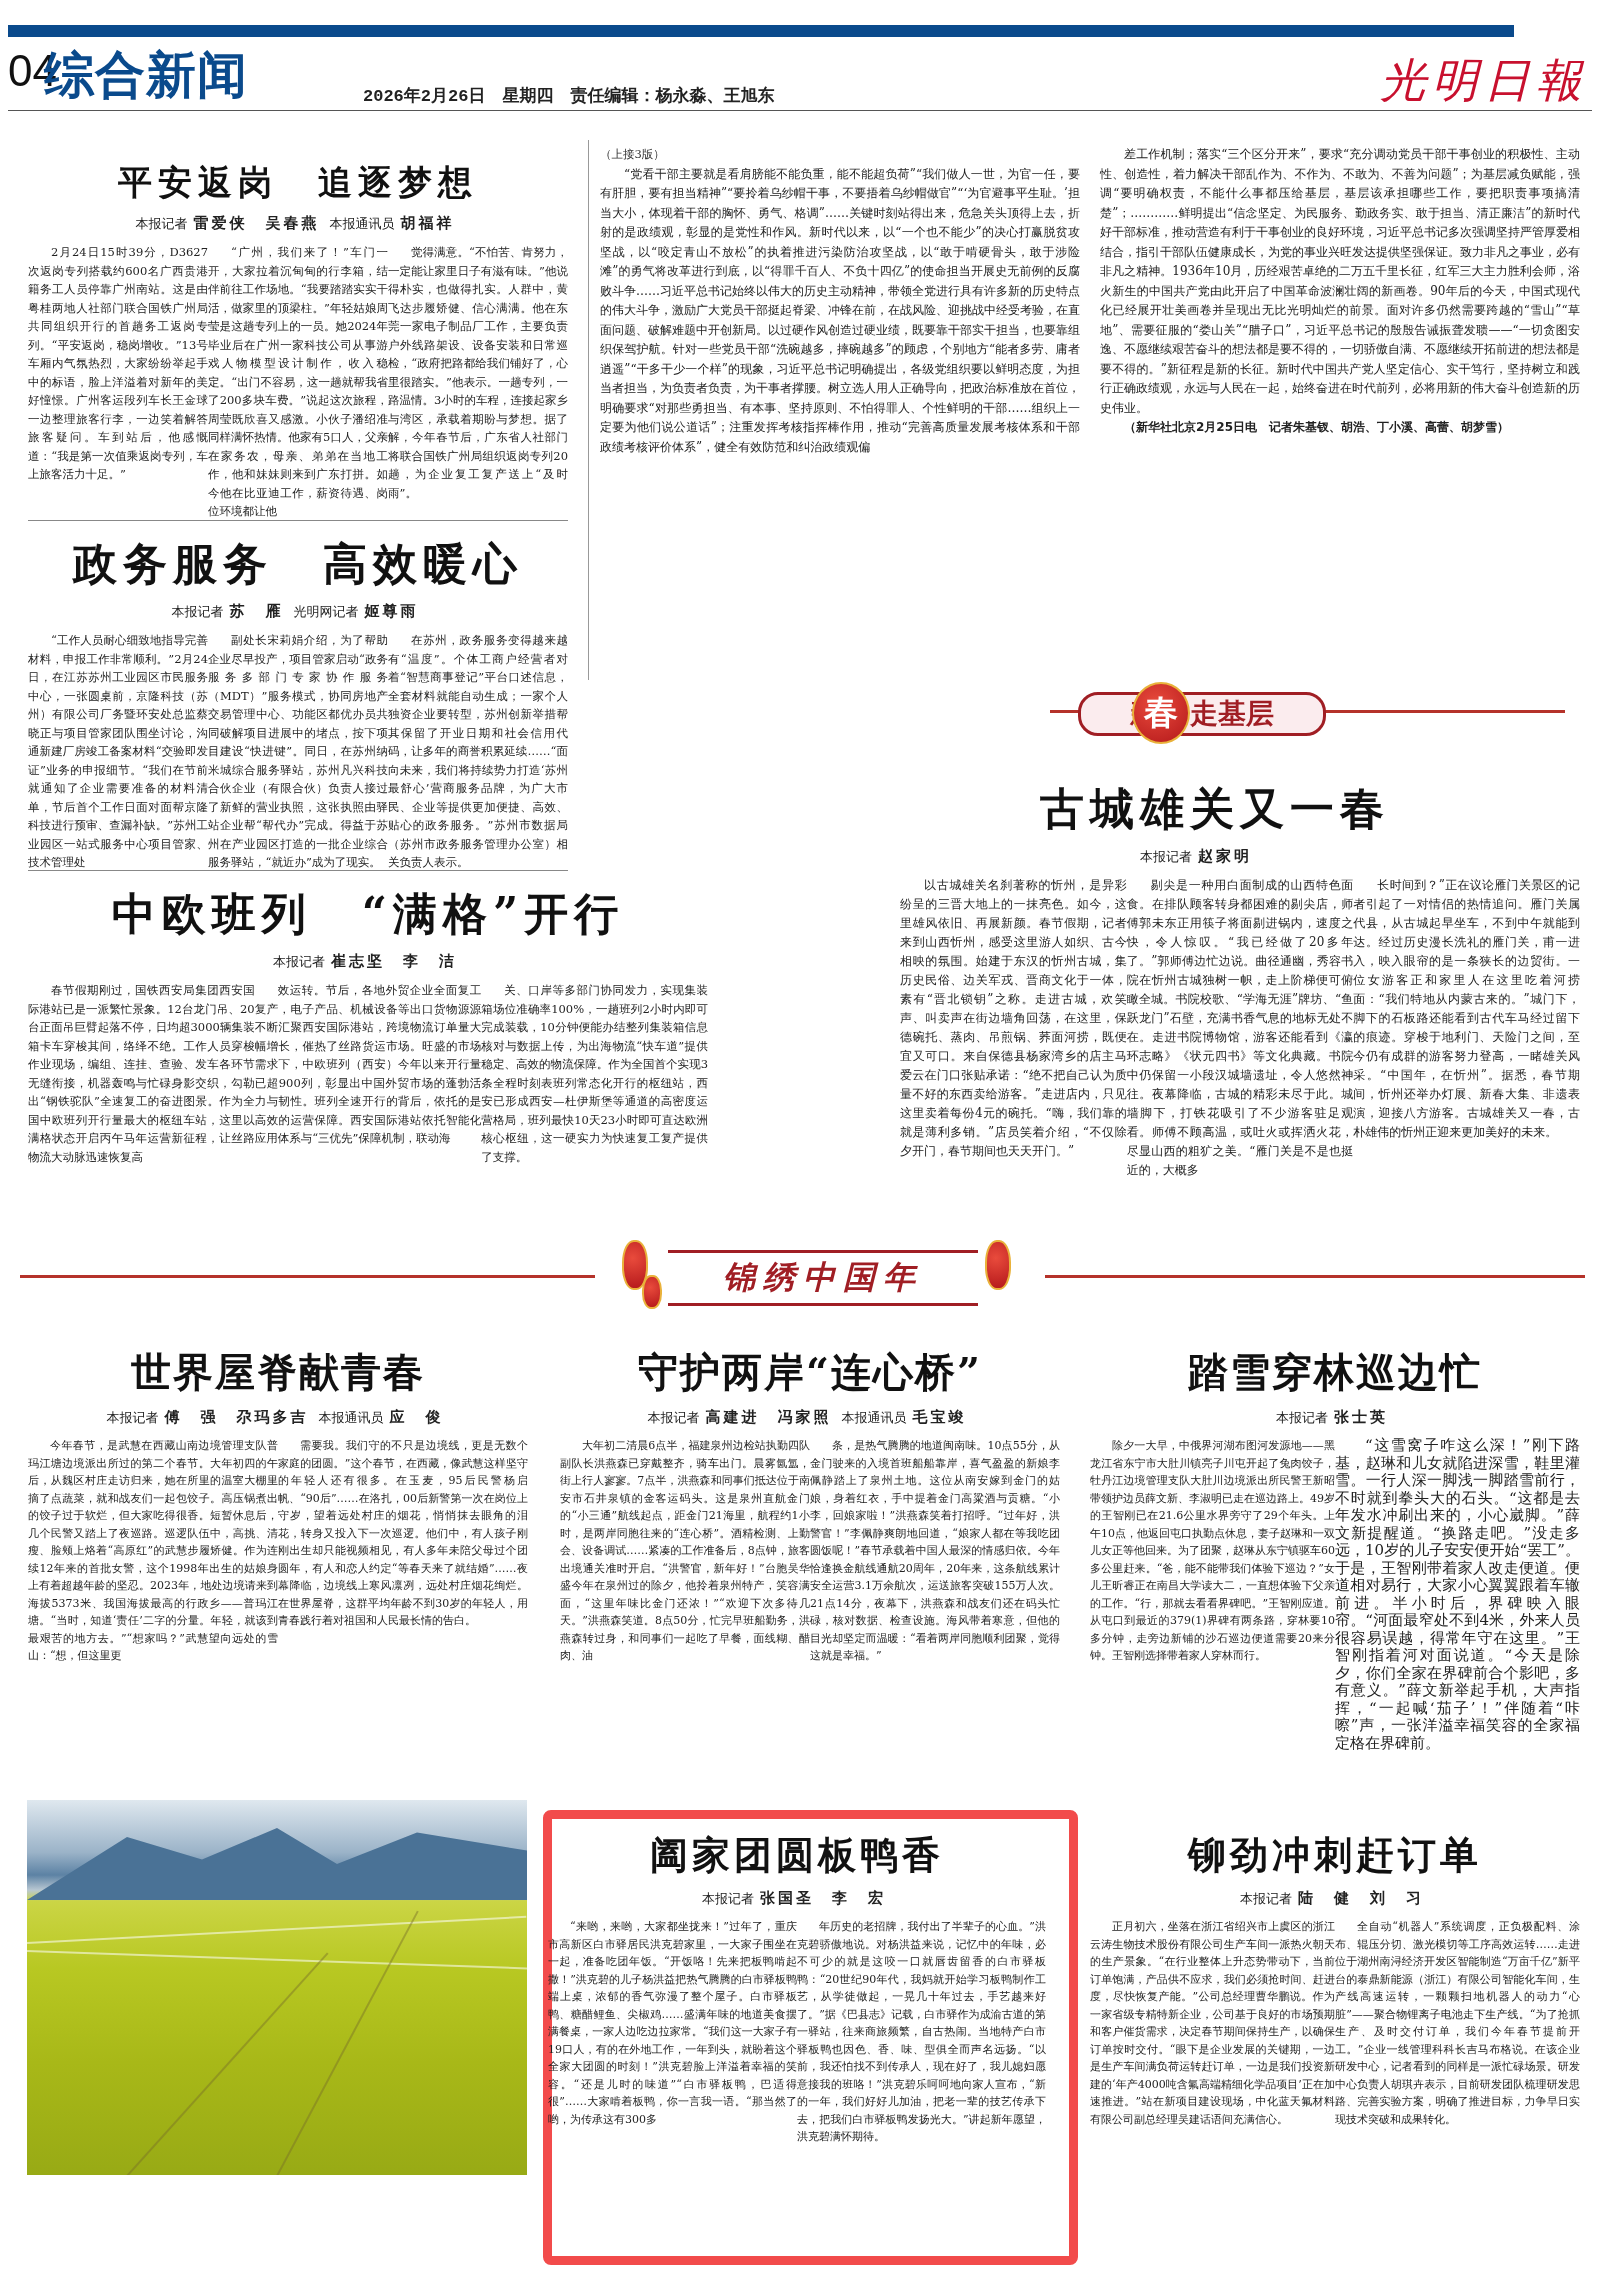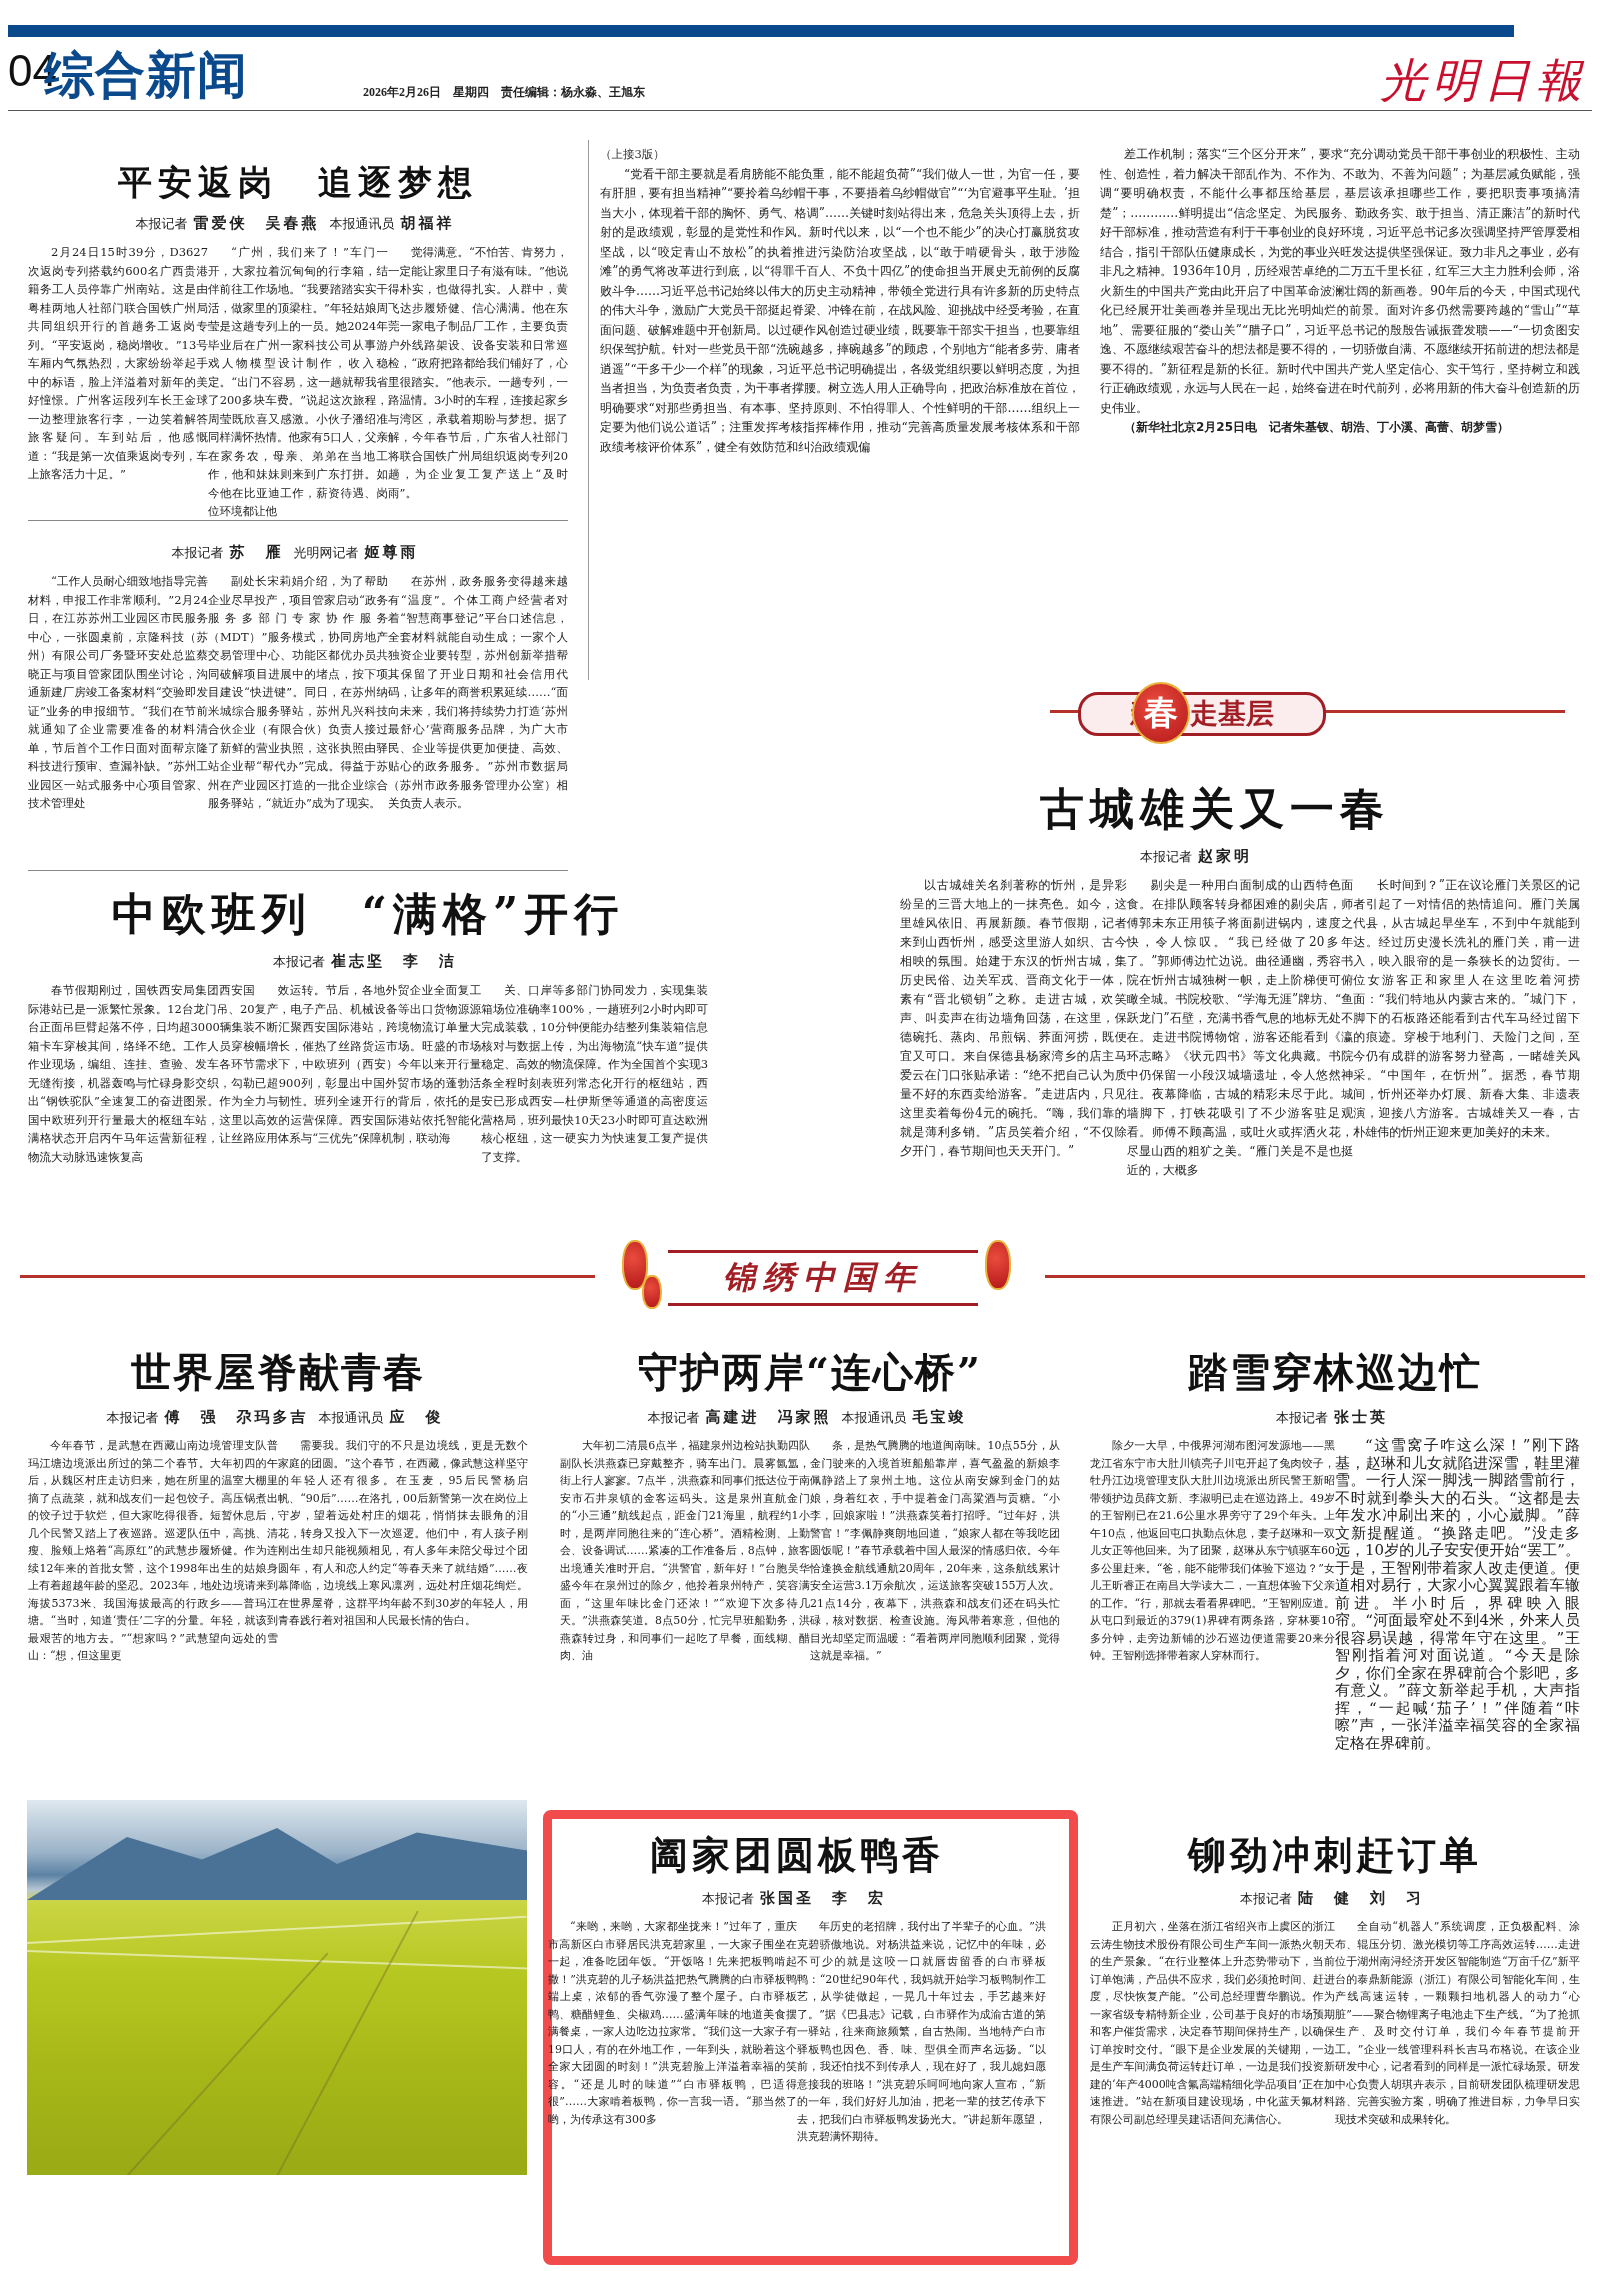--- a/index.html
+++ b/index.html
@@ -1,21 +1,21 @@
 <!DOCTYPE html>
 <html><head>
 <meta charset="utf-8">
 <style>
 *{box-sizing:border-box;margin:0;padding:0}
 body{width:1600px;height:2271px;background:#fff;font-family:"DejaVu Serif",serif;color:#1a1a1a;position:relative;overflow:hidden}
 .topbar{position:absolute;left:8px;top:25px;width:1506px;height:12px;background:#0a4a8c}
 .mast{position:absolute;left:8px;top:44px;width:1590px;height:60px}
 .pgno{position:absolute;left:0;top:2px;font-family:Liberation Sans, sans-serif;font-size:44px;font-weight:300;color:#111}
 .section{position:absolute;left:36px;top:-2px;font-family:"DejaVu Sans",sans-serif;font-size:50px;font-weight:bold;color:#0a4a8c;letter-spacing:1px}
-.issue{position:absolute;left:355px;top:40px;font-family:Liberation Serif, serif;font-size:12px;font-weight:bold;color:#222}
+.issue{position:absolute;left:355px;top:40px;font-family:Liberation Mono, monospace;font-size:17px;font-weight:bold;color:#222}
 .logo{position:absolute;right:10px;top:6px;font-family:"DejaVu Serif",serif;font-size:46px;font-style:italic;color:#c8102e;letter-spacing:6px}
 .rule{position:absolute;height:2px;background:#222}
 .vrule{position:absolute;width:1px;background:#999}
 .art{position:absolute}
 .title{font-family:"DejaVu Serif",serif;font-weight:bold;color:#111;text-align:center;letter-spacing:6px;white-space:nowrap}
 .byline{font-size:13px;text-align:center;color:#222;margin:8px 0 10px}
 .byline b{font-family:"DejaVu Serif",serif;font-weight:bold;font-size:15px;letter-spacing:3px;margin:0 6px}
 .cols{display:flex;gap:0}
 .col{flex:1;font-size:11.5px;line-height:18.5px;text-align:justify;color:#222}
 .col p{text-indent:2em}
@@ -57,20 +57,21 @@
         <p>“广州，我们来了！”车门一开，大家拉着沉甸甸的行李箱，结伴前往工作场地。“我要踏踏实实干活，做家里的顶梁柱。”年轻姑娘周莹是这趟专列上的一员。她2024年毕业后在广州一家科技公司从事游戏人物模型设计制作，收入稳定。“出门不容易，这一趟就帮我省了200多块车费。”说起这次旅程，周莹既欣喜又感激。小伙子潘绍准同样满怀热情。他家有5口人，父亲在家务农，母亲、弟弟在当地工作，他和妹妹则来到广东打拼。如今他在比亚迪工作，薪资待遇、岗位环境都让他</p>
       </div>
     <div class="col">
         <p>觉得满意。“不怕苦、肯努力，一定能让家里日子有滋有味。”他说得朴实，也做得扎实。人群中，黄飞达步履矫健、信心满满。他在东莞一家电子制品厂工作，主要负责户外线路架设、设备安装和日常巡检，“政府把路都给我们铺好了，心里很踏实。”他表示。一趟专列，一路温情。3小时的车程，连接起家乡与湾区，承载着期盼与梦想。据了解，今年春节后，广东省人社部门将联合国铁广州局组织返岗专列20趟，为企业复工复产送上“及时雨”。</p>
       </div>
   </div>
 </div>
 <div class="rule" style="left:28px;top:520px;width:540px;height:1px;background:#888"></div>
 
 <div class="art" style="left:28px;top:535px;width:540px">
+  <div class="title" style="font-size:44px">政务服务　高效暖心</div>
   <div class="byline">
     <span>本报记者</span><b>苏　雁</b>
     <span>光明网记者</span><b>姬尊雨</b>
   </div>
   <div class="cols">
     <div class="col">
         <p>“工作人员耐心细致地指导完善材料，申报工作非常顺利。”2月24日，在江苏苏州工业园区市民服务中心，一张圆桌前，京隆科技（苏州）有限公司厂务暨环安处总监蔡晓正与项目管家团队围坐讨论，沟通新建厂房竣工备案材料“交验即发证”业务的申报细节。“我们在节前就通知了企业需要准备的材料清单，节后首个工作日面对面帮京隆科技进行预审、查漏补缺。”苏州工业园区一站式服务中心项目管家、技术管理处</p>
       </div>
     <div class="col">
         <p>副处长宋莉娟介绍，为了帮助企业尽早投产，项目管家启动“政务服务多部门专家协作服务（MDT）”服务模式，协同房地产交易管理中心、功能区都优办员共同破解项目进展中的堵点，按下项目建设“快进键”。同日，在苏州纳米城综合服务驿站，苏州凡兴科技合伙企业（有限合伙）负责人接过了新鲜的营业执照，这张执照由驿站企业帮“帮代办”完成。得益于苏州在产业园区打造的一批企业综合服务驿站，“就近办”成为了现实。</p>

